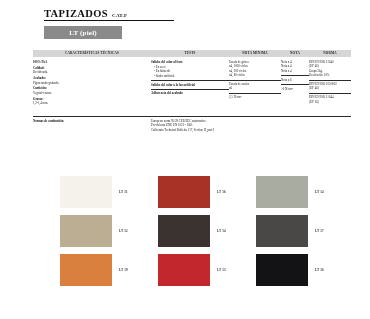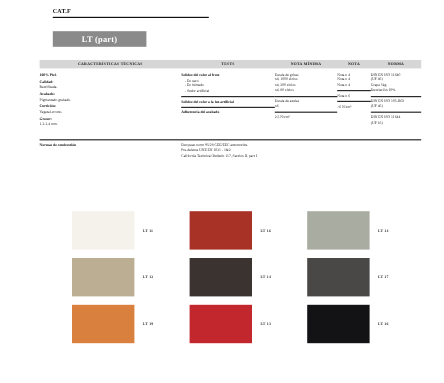--- a/index.html
+++ b/index.html
@@ -181,25 +181,26 @@
     font-weight: bold;
     color: #333;
     margin-left: 7px;
     letter-spacing: 0.2px;
   }
 </style>
 </head>
 <body>
 
 <div class="title-block">
+  <span class="title-main">TAPIZADOS</span>
   <span class="title-cat">CAT.F</span>
 </div>
 
 <div class="product-bar">
-  <span>LT (part)</span>
+  <span>LT (piel)</span>
 </div>
 
 <div class="spec-table">
 
   <div class="spec-head">
     <div class="col-a">CARACTERÍSTICAS TÉCNICAS</div>
     <div class="col-b">TESTS</div>
     <div class="col-c">NOTA MÍNIMA</div>
     <div class="col-d">NOTA</div>
     <div class="col-e">NORMA</div>

